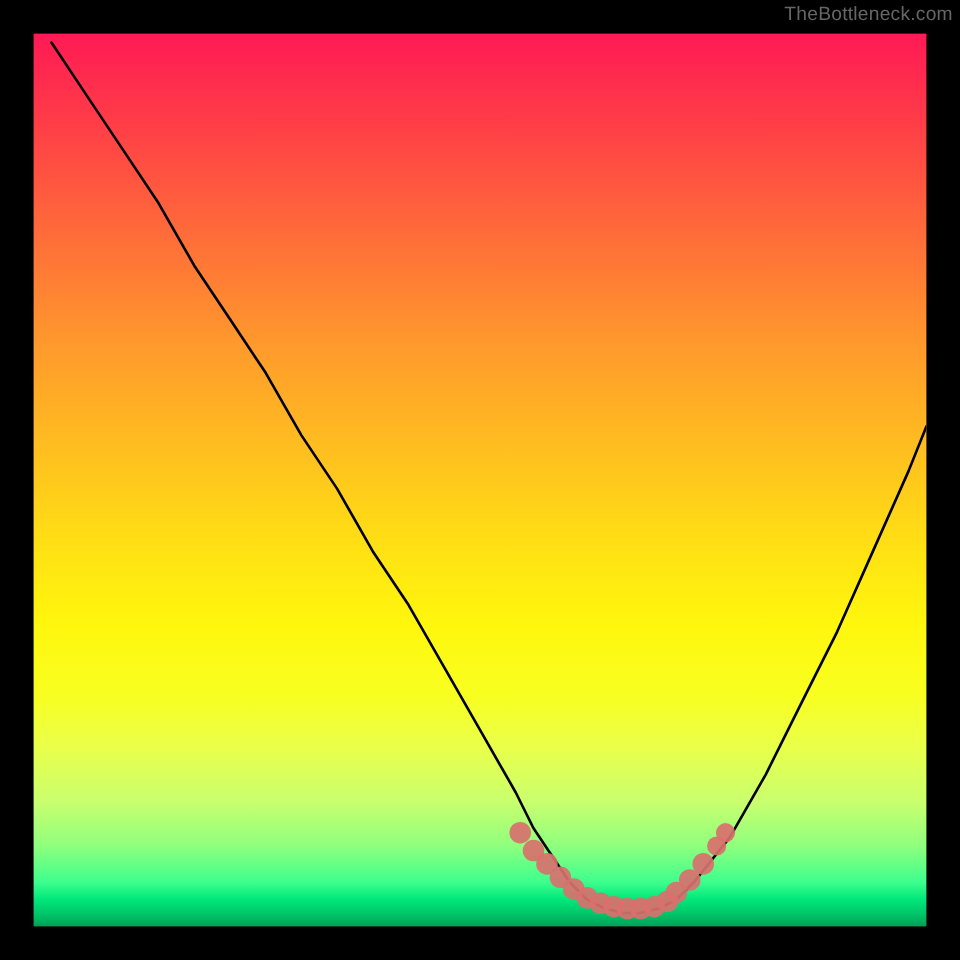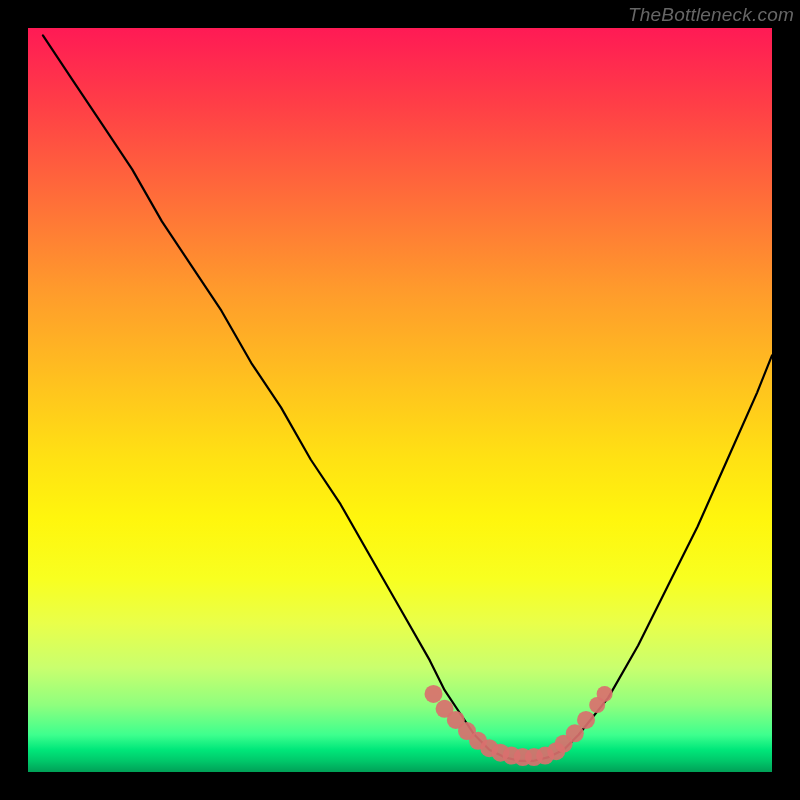--- a/index.html
+++ b/index.html
@@ -44,24 +44,23 @@
   }
   .plot svg {
     position: absolute;
     inset: 0;
   }
   .wm {
     position: absolute;
     right: 6px;
     top: 4px;
     color: #666;
-    font-size: 19px;
+    font-size: 16px;
     letter-spacing: 0.2px;
     font-weight: 400;
-    font-style: italic;
   }
 </style>
 </head>
 <body>
 
 <div class="frame">
 
   <div class="wm">TheBottleneck.com</div>
 
   <div class="plot">

